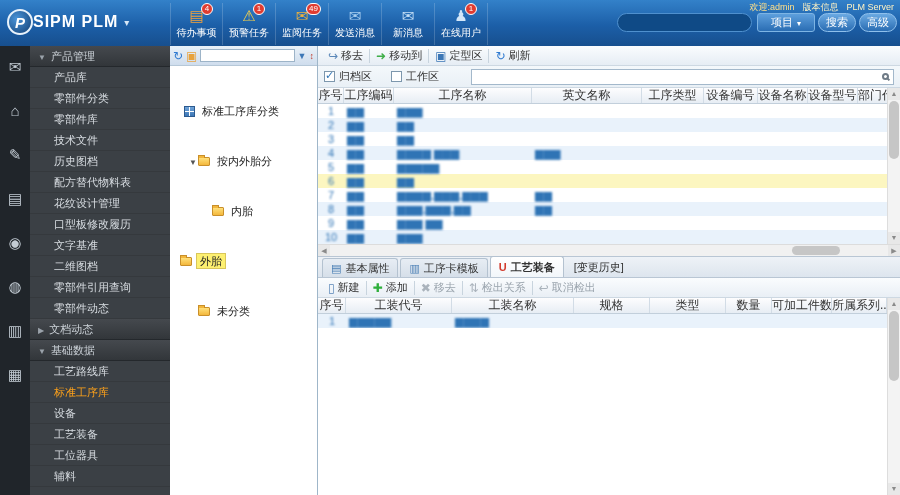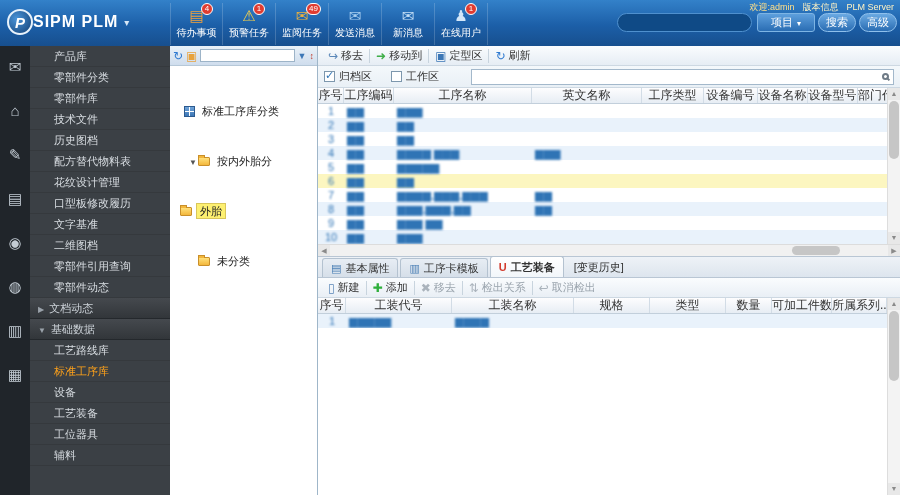--- a/index.html
+++ b/index.html
@@ -171,20 +171,21 @@
       <span class="strip-icon">⌂</span>
       <span class="strip-icon">✎</span>
       <span class="strip-icon">▤</span>
       <span class="strip-icon">◉</span>
       <span class="strip-icon">◍</span>
       <span class="strip-icon">▥</span>
       <span class="strip-icon">▦</span>
     </div>
 
   <div class="menu" id="sidemenu">
+      <div class="menu-header"><span class="arr">▼</span><span>产品管理</span></div>
       <div class="menu-item">产品库</div>
       <div class="menu-item">零部件分类</div>
       <div class="menu-item">零部件库</div>
       <div class="menu-item">技术文件</div>
       <div class="menu-item">历史图档</div>
       <div class="menu-item">配方替代物料表</div>
       <div class="menu-item">花纹设计管理</div>
       <div class="menu-item">口型板修改履历</div>
       <div class="menu-item">文字基准</div>
       <div class="menu-item">二维图档</div>
@@ -204,20 +205,21 @@
     <div class="tree-toolbar">
       <span class="tglyph" style="color:#2f7ad1">↻</span>
       <span class="tglyph" style="color:#e8a33d">▣</span>
       <input class="tree-filter" style="">
       <span class="tree-mini-btn" style="color:#3d77b6">▼</span>
       <span class="tree-mini-btn" style="color:#c0392b">↕</span>
     </div>
     <div class="tree-body" id="treebody">
         <div class="tree-node" style="padding-left: 4px;"><span class="expander"></span><span class="gridicon"></span><span class="lbl">标准工序库分类</span></div>
         <div class="tree-node" style="padding-left: 18px;"><span class="expander">▼</span><span class="folder"></span><span class="lbl">按内外胎分</span></div>
+        <div class="tree-node" style="padding-left: 32px;"><span class="expander"></span><span class="folder"></span><span class="lbl">内胎</span></div>
         <div class="tree-node selected" style=""><span class="expander"></span><span class="folder"></span><span class="lbl">外胎</span></div>
         <div class="tree-node" style="padding-left: 18px;"><span class="expander"></span><span class="folder"></span><span class="lbl">未分类</span></div>
       </div>
   </div>
 
   <div class="main">
     <div class="m-toolbar" id="maintoolbar">
         <div class="tb-btn">
           <span class="tb-glyph" style="color: rgb(91, 135, 184);">↪</span>
           <span>移去</span>

